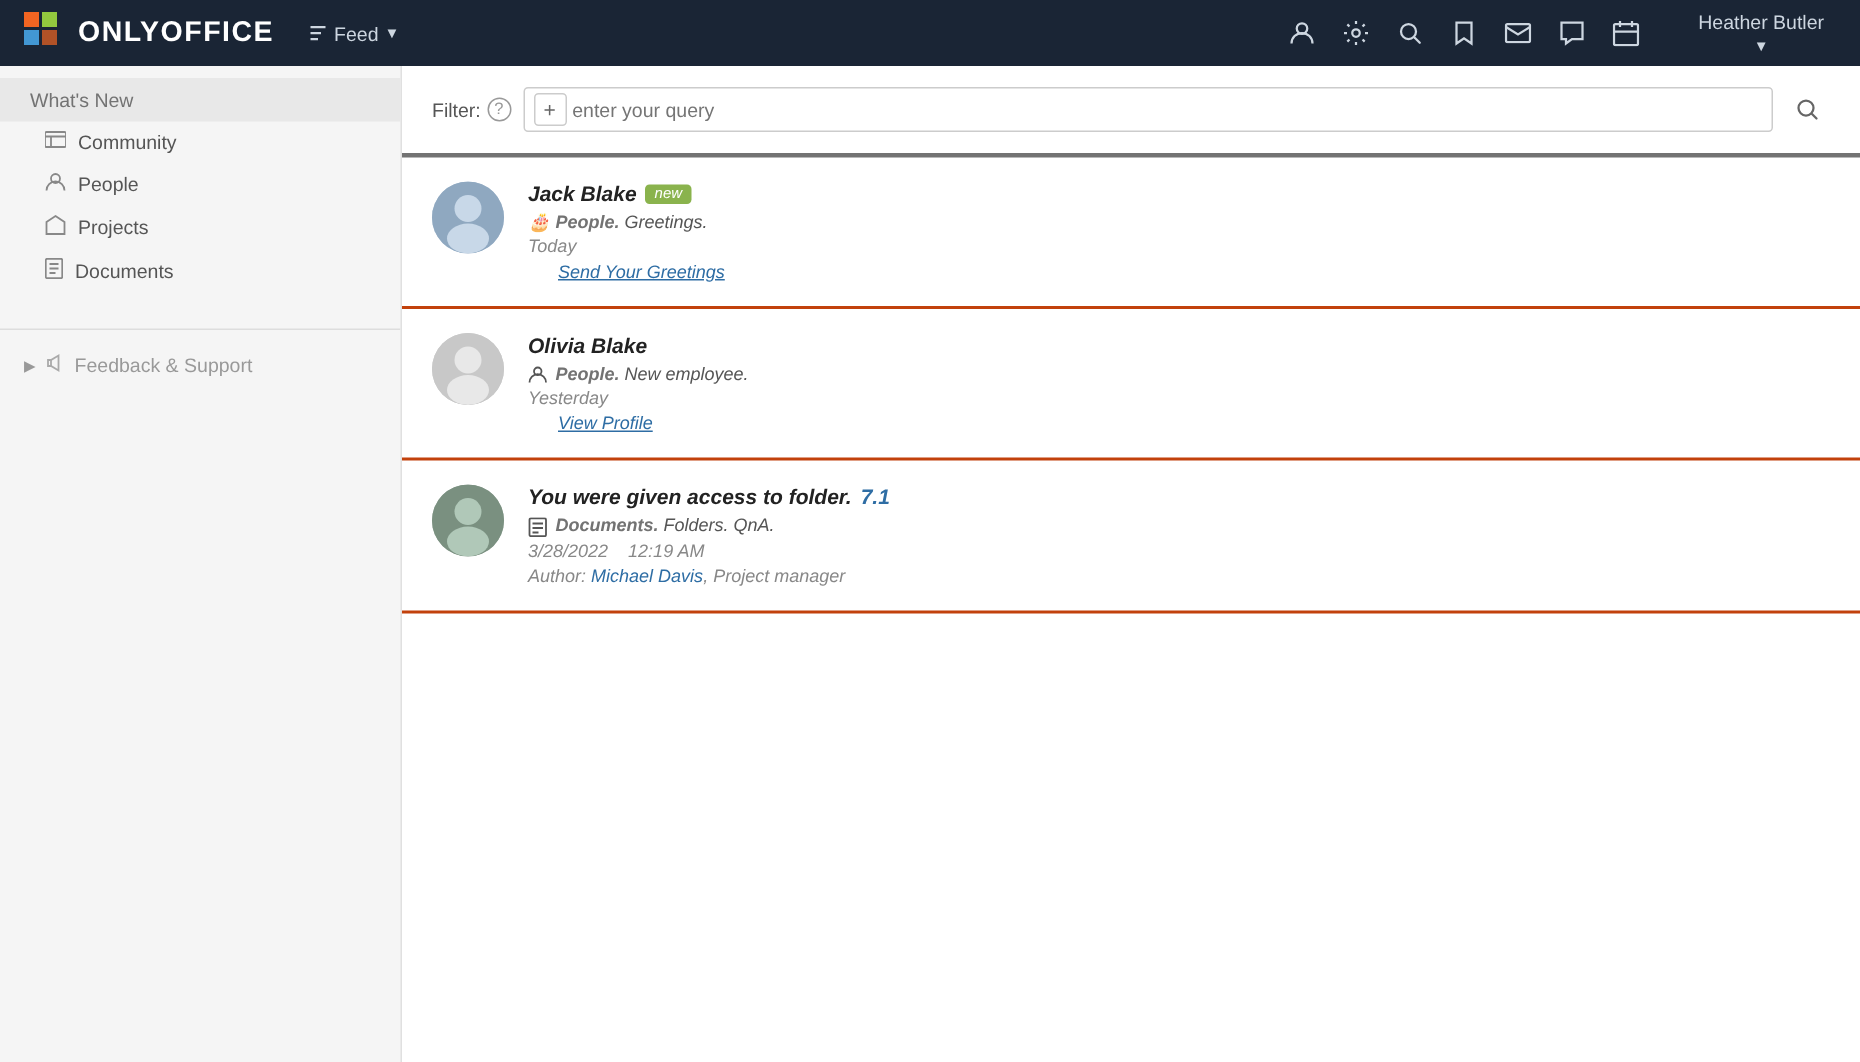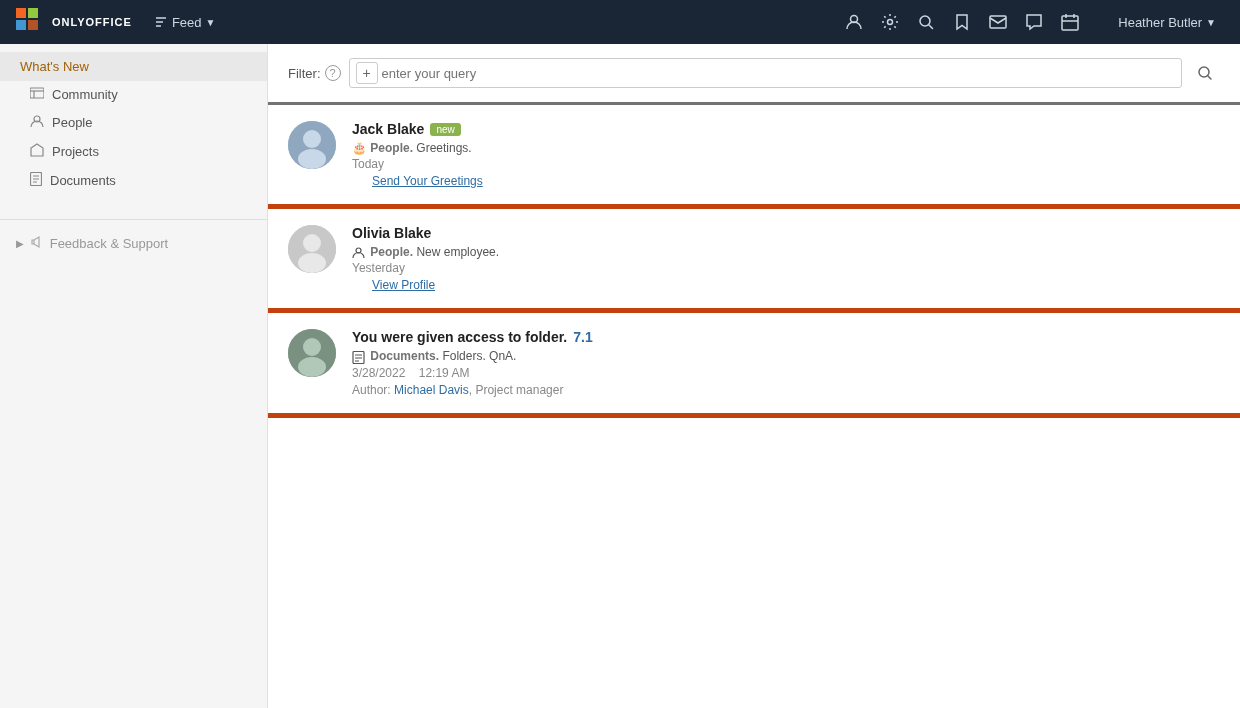--- a/index.html
+++ b/index.html
@@ -13,21 +13,21 @@
       align-items: center;
       padding: 0 16px;
       gap: 16px;
     }
     .logo {
       display: flex;
       align-items: center;
       gap: 8px;
       color: #fff;
       font-weight: bold;
-      font-size: 11px;
+      font-size: 19px;
       text-transform: uppercase;
       letter-spacing: 1px;
     }
     .logo-icon {
       width: 28px;
       height: 28px;
     }
     .feed-btn {
       display: flex;
       align-items: center;
@@ -58,20 +58,21 @@
     .user-btn {
       display: flex;
       align-items: center;
       gap: 4px;
       color: #cdd6e0;
       font-size: 13px;
       cursor: pointer;
       padding: 4px 8px;
       border-radius: 3px;
       margin-left: 8px;
+      flex-direction: column;
     }
 
     
     .layout {
       display: flex;
       height: calc(708px - 44px);
     }
 
     
     .sidebar {
@@ -87,21 +88,21 @@
       align-items: center;
       gap: 8px;
       padding: 7px 20px;
       cursor: pointer;
       color: #444;
       font-size: 13px;
       border-radius: 0;
     }
     .sidebar-item.active {
       background: #e8e8e8;
-      color: #a16207;
+      color: #737373;
     }
     .sidebar-sub-item {
       display: flex;
       align-items: center;
       gap: 8px;
       padding: 6px 20px 6px 30px;
       cursor: pointer;
       color: #555;
       font-size: 13px;
     }
@@ -195,22 +196,23 @@
       cursor: pointer;
       color: #666;
       font-size: 16px;
     }
 
     
     .feed-item {
       display: flex;
       align-items: flex-start;
       padding: 16px 20px;
-      border-bottom: 5px solid #c2410c;
+      border-bottom: 2px solid #c2410c;
       gap: 16px;
+      font-style: italic;
     }
     .feed-avatar {
       width: 48px;
       height: 48px;
       border-radius: 50%;
       flex-shrink: 0;
       background: #c0c8d0;
       display: flex;
       align-items: center;
       justify-content: center;

